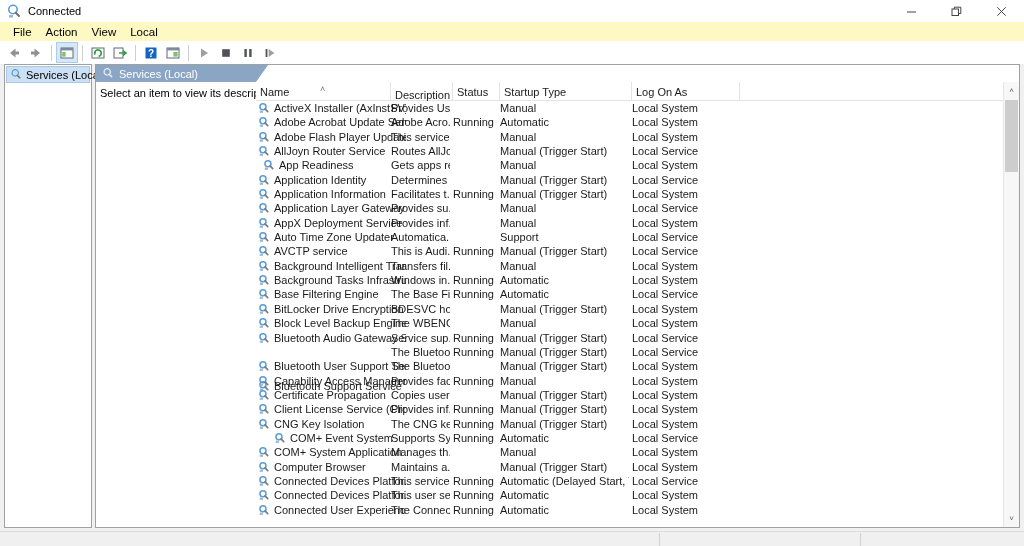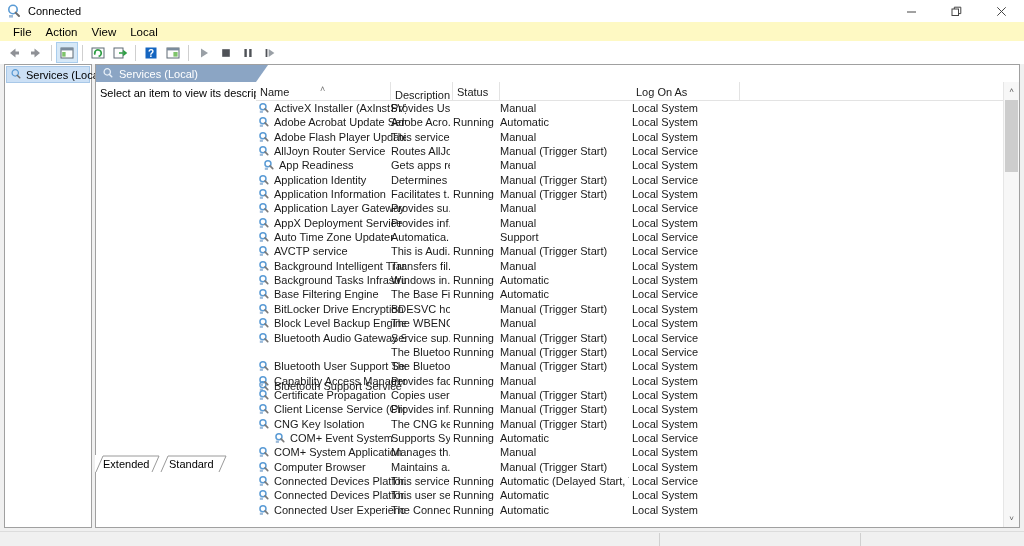--- a/index.html
+++ b/index.html
@@ -424,20 +424,23 @@
             <div class="lv-col" style="left: 0px; width: 135px;">
               <span class="lbl">Name</span>
               <span class="sort-arrow">˄</span>
             </div>
             <div class="lv-col" style="left: 135px; width: 62px; align-items: flex-end;">
               <span class="lbl">Description</span>
             </div>
             <div class="lv-col" style="left: 197px; width: 47px;">
               <span class="lbl">Status</span>
             </div>
+            <div class="lv-col" style="left: 244px; width: 132px;">
+              <span class="lbl">Startup Type</span>
+            </div>
             <div class="lv-col" style="left: 376px; width: 108px;">
               <span class="lbl">Log On As</span>
             </div>
           </div>
         <div class="lv-rows" id="lv-rows">
             <div class="lv-row">
               <div class="cell name" style="left: 0px; width: 132px;"><svg class="svc-icon" viewBox="0 0 16 16">
                   <circle cx="6.6" cy="6.2" r="4" fill="none" stroke="#5a9bd5" stroke-width="2"></circle>
                   <path d="M9.4 9.2 L13 12.8" stroke="#7a7a7a" stroke-width="2.2" stroke-linecap="round"></path>
                   <path d="M2.4 11.4 h4.2 v3.1 h-4.2 z" fill="#9ab9d8"></path>
@@ -760,31 +763,19 @@
 
       <div class="vscroll">
         <div class="vs-arrow up">˄</div>
         <div class="vs-thumb"></div>
         <div class="vs-arrow down">˅</div>
       </div>
 
     </div>
   </div>
 
-  <div class="tabstrip">
-    <div class="tab tab-ext">
-      <span>Extended</span>
-    </div>
-    <div class="tab tab-std">
-      <span>Standard</span>
-    </div>
-    <svg style="position:absolute;left:0;top:0;" width="200" height="18">
-      <path d="M1 17 L8 1 L64 1 L57 17" fill="none" stroke="#9a9a9a" stroke-width="1"></path>
-      <path d="M66 17 L73 1 L131 1 L124 17" fill="none" stroke="#9a9a9a" stroke-width="1"></path>
-    </svg>
-  </div>
 
   <div class="statusbar">
     <div class="sb-sep" style="left:659px;"></div>
     <div class="sb-sep" style="left:860px;"></div>
   </div>
 
 </div>
 
 </body></html>

